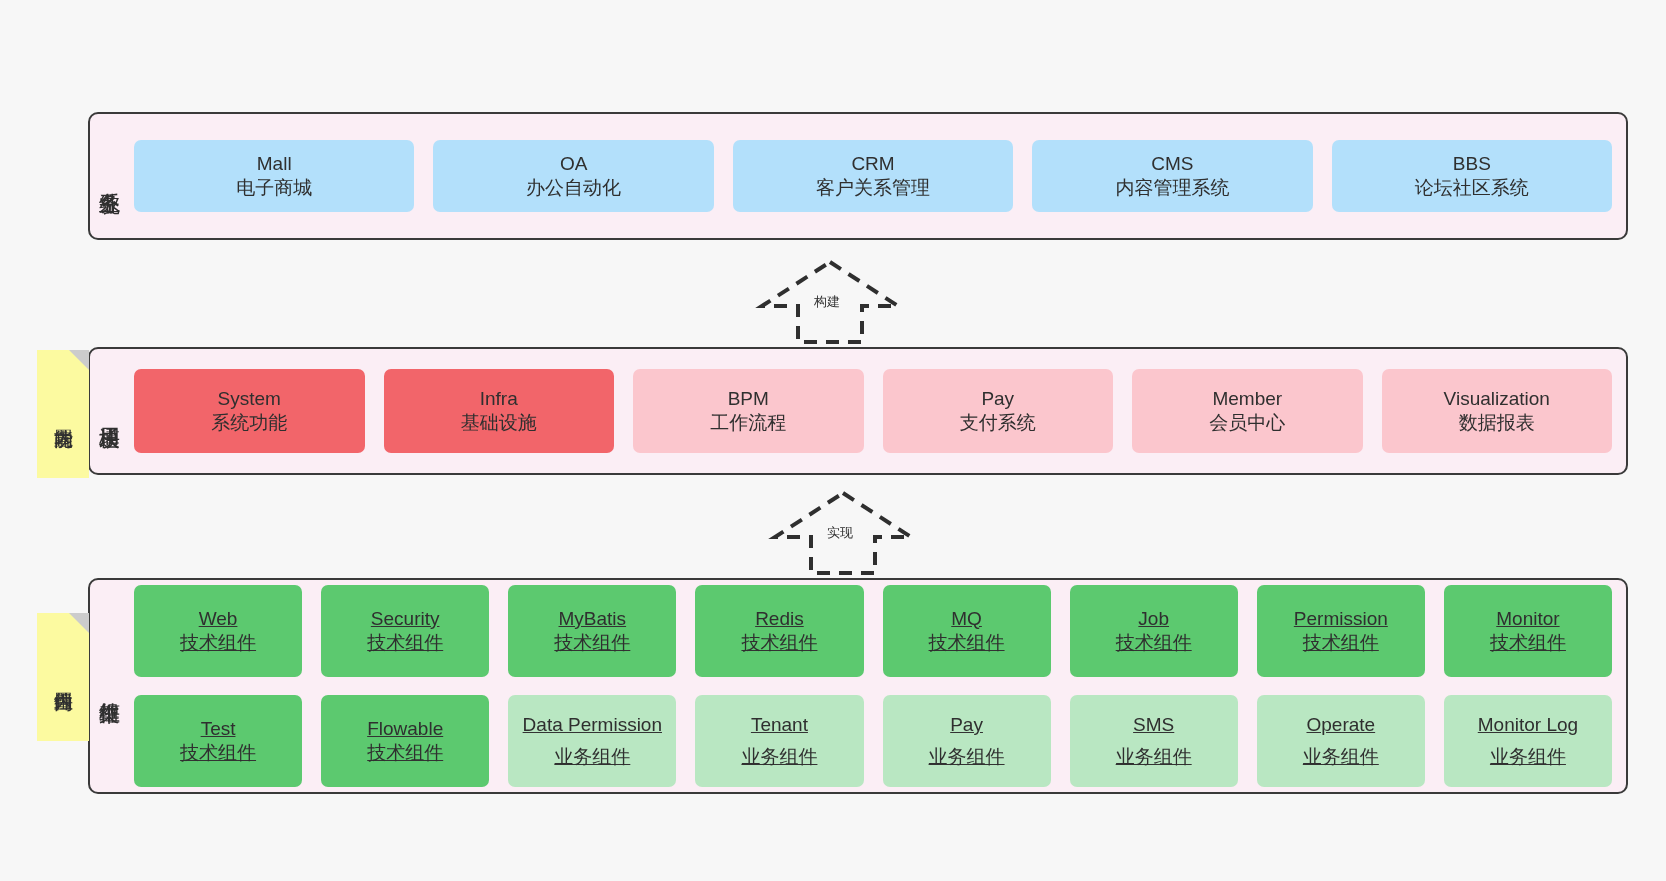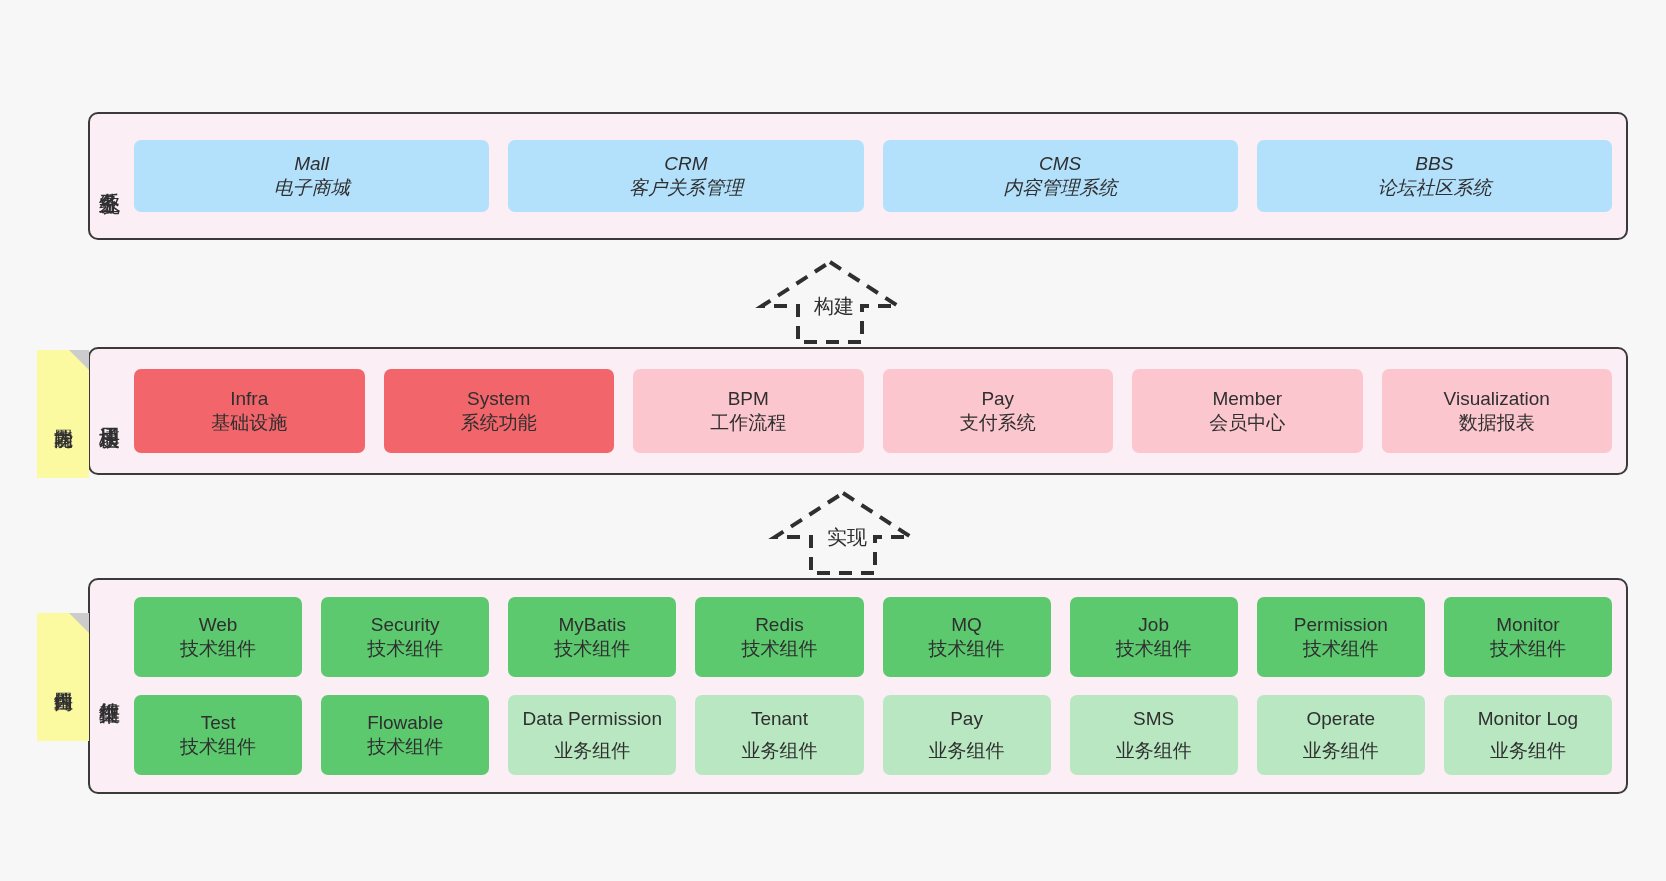--- a/index.html
+++ b/index.html
@@ -70,25 +70,25 @@
 
   
   .c-blue{background:#b3e0fb;}
   .c-red{background:#f2656a;}
   .c-pink{background:#fbc6cd;}
   .c-green{background:#5cc96f;}
   .c-green-lt{background:#b9e7c2;gap:8px;}
 
   
   #layer-business{left:88px;top:112px;width:1540px;height:128px;}
-  #layer-business .row{height:72px;font-style:italic;}
+  #layer-business .row{height:72px;}
   #layer-modules{left:88px;top:347px;width:1540px;height:128px;}
   #layer-modules .row{height:84px;}
   #layer-framework{left:88px;top:578px;width:1540px;height:216px;}
-  #layer-framework .row{height:80px;}
+  #layer-framework .row{height:92px;text-decoration:underline;}
 
   
   .note{
     position:absolute;
     box-sizing:border-box;
     width:52px;
     background:#fcfaa0;
     display:flex;
     align-items:center;
     justify-content:center;
@@ -109,21 +109,21 @@
     border-top:20px solid #cccccc;
   }
   #note-modules{left:37px;top:350px;height:128px;}
   #note-framework{left:37px;top:613px;height:128px;}
 
   
   .arrow{position:absolute;}
   .arrow svg{display:block;overflow:visible;}
   .arrow-label{
     position:absolute;
-    font-size:20px;
+    font-size:13px;
     color:#2f2f2f;
     white-space:nowrap;
     background:transparent;
   }
   #arrow-build{left:758px;top:258px;width:144px;height:86px;}
   #arrow-build .arrow-label{left:56px;top:35px;}
   #arrow-impl{left:771px;top:489px;width:144px;height:86px;}
   #arrow-impl .arrow-label{left:56px;top:35px;}
 </style>
 </head>
@@ -133,20 +133,24 @@
 
   <div class="layer" id="layer-business">
     <div class="layer-title">业务系统</div>
     <div class="layer-body">
       <div class="row">
         <div class="card c-blue">
           <span class="en">Mall</span>
           <span class="cn">电子商城</span>
         </div>
         <div class="card c-blue">
+          <span class="en">OA</span>
+          <span class="cn">办公自动化</span>
+        </div>
+        <div class="card c-blue">
           <span class="en">CRM</span>
           <span class="cn">客户关系管理</span>
         </div>
         <div class="card c-blue">
           <span class="en">CMS</span>
           <span class="cn">内容管理系统</span>
         </div>
         <div class="card c-blue">
           <span class="en">BBS</span>
           <span class="cn">论坛社区系统</span>
@@ -163,26 +167,26 @@
   </div>
 
   <div class="note" id="note-modules">
     <span>内置功能</span>
   </div>
   <div class="layer" id="layer-modules">
     <div class="layer-title">通用模块</div>
     <div class="layer-body">
       <div class="row">
         <div class="card c-red">
+          <span class="en">System</span>
+          <span class="cn">系统功能</span>
+        </div>
+        <div class="card c-red">
           <span class="en">Infra</span>
           <span class="cn">基础设施</span>
-        </div>
-        <div class="card c-red">
-          <span class="en">System</span>
-          <span class="cn">系统功能</span>
         </div>
         <div class="card c-pink">
           <span class="en">BPM</span>
           <span class="cn">工作流程</span>
         </div>
         <div class="card c-pink">
           <span class="en">Pay</span>
           <span class="cn">支付系统</span>
         </div>
         <div class="card c-pink">

